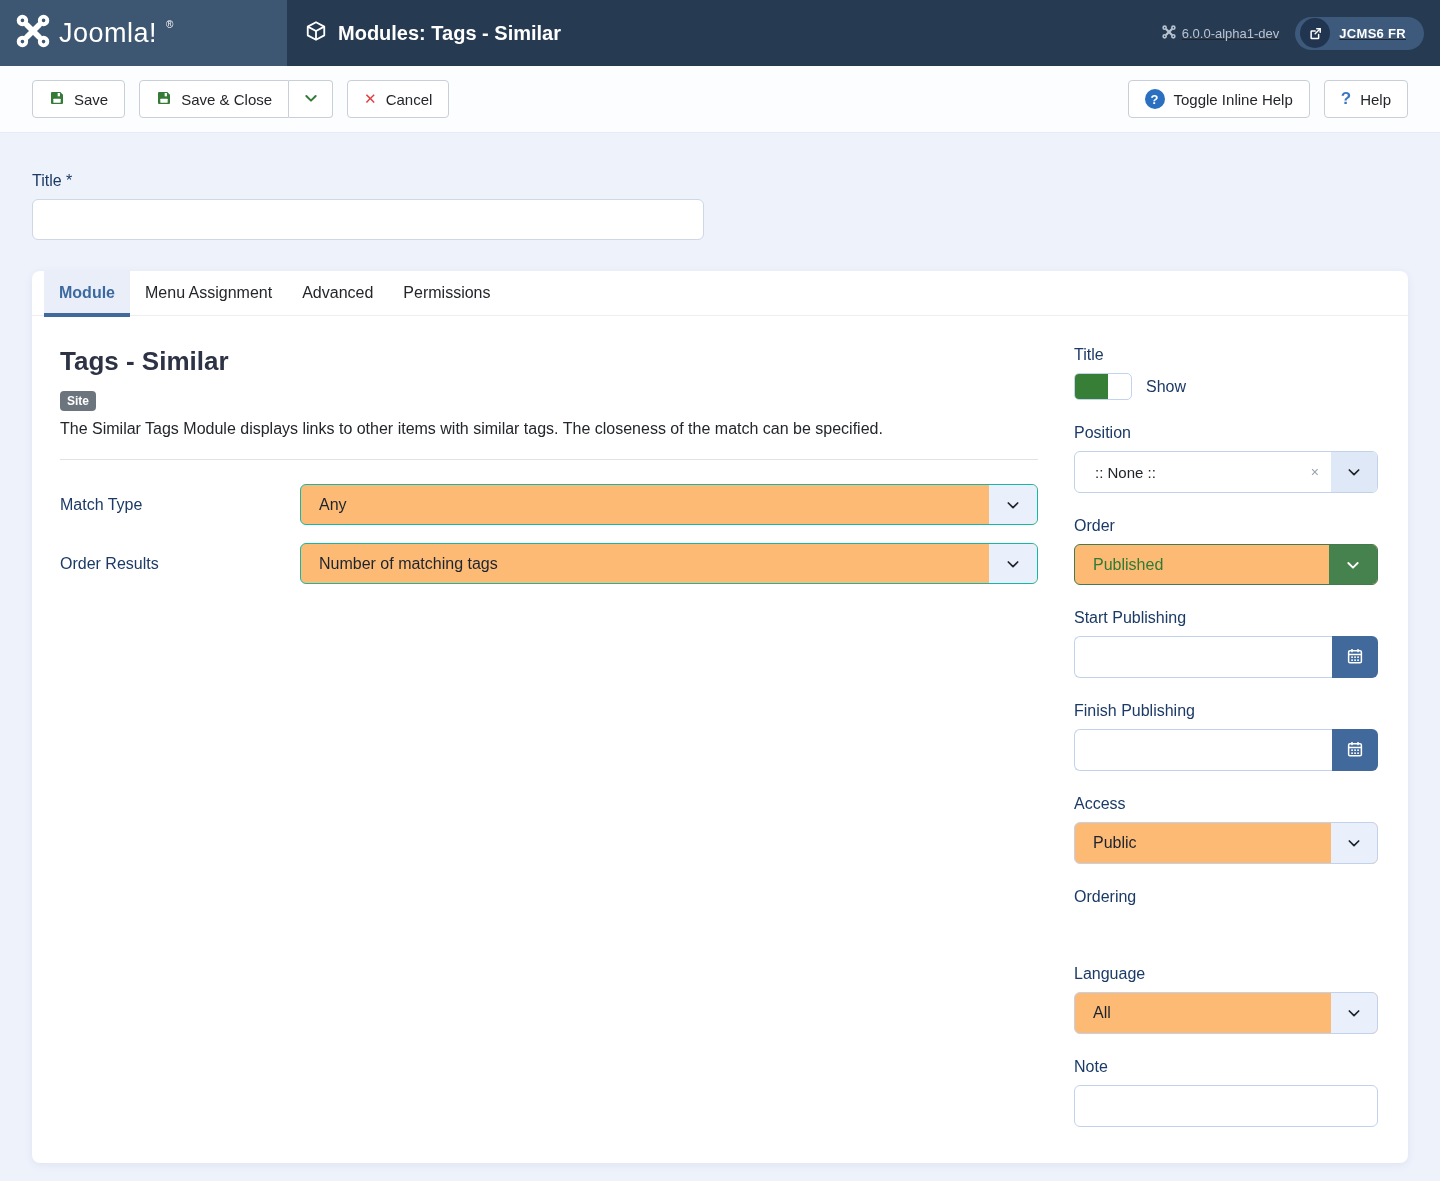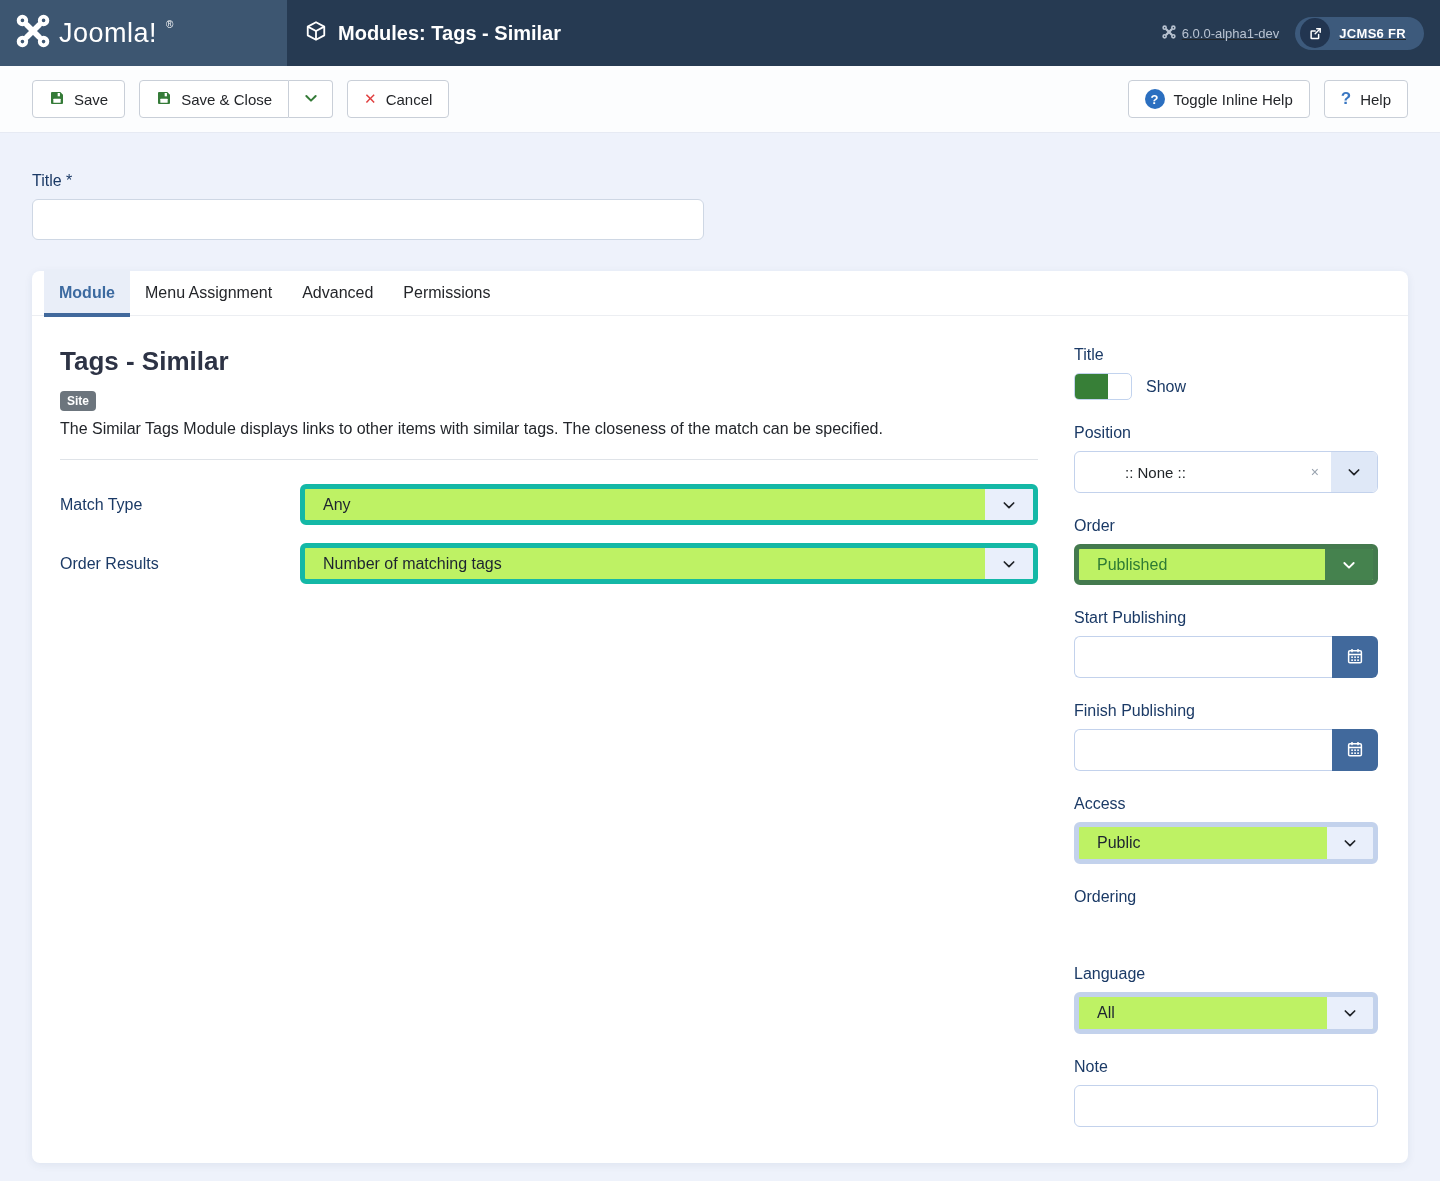--- a/index.html
+++ b/index.html
@@ -50,31 +50,31 @@
   
   .main-col h2 { font-size:26px; font-weight:700; color:#2d3345; margin-bottom:14px; }
   .badge { display:inline-block; background:#6c757d; color:#fff; font-size:12px; font-weight:700; padding:3px 7px; border-radius:4px; }
   .desc { margin-top:9px; font-size:16px; color:#23262b; }
   .divider { border:none; border-top:1px solid #dfe3e8; margin:21px 0 24px; }
   .frow { display:flex; align-items:center; margin-bottom:18px; }
   .frow > label { width:240px; flex:none; color:#1b3a66; font-size:16px; }
   .fctrl { flex:1; position:relative; }
   .num-input { width:100%; height:41px; border:1px solid #c9d6ec; border-radius:6px; padding:0 44px 0 18px; font-size:16px; font-family:inherit; }
   .spinner { position:absolute; right:9px; top:50%; transform:translateY(-50%); width:22px; height:27px; background:#e9ecef; border-radius:4px; display:flex; flex-direction:column; align-items:center; justify-content:center; gap:1px; cursor:pointer; }
-  .select { display:flex; align-items:center; height:41px; border:5px solid #14b8a6; border-radius:6px; background:#bef264; cursor:pointer; overflow:hidden; }
+  .select { display:flex; align-items:center; height:41px; border:1px solid #14b8a6; border-radius:6px; background:#fdba74; cursor:pointer; overflow:hidden; }
   .select .val { flex:1; padding:0 18px; font-size:16px; color:#1d2430; }
   .select .caret { width:48px; align-self:stretch; background:#e9effb; display:flex; align-items:center; justify-content:center; }
   
   .side-group { margin-bottom:24px; }
   .side-group > label { display:block; color:#1b3a66; font-size:16px; margin-bottom:9px; }
   .toggle-row { display:flex; align-items:center; gap:14px; }
   .toggle { width:58px; height:27px; border:1px solid #c2d3ee; border-radius:5px; background:#fff; display:flex; cursor:pointer; }
   .toggle .on { width:33px; height:100%; background:#377f37; border-radius:4px 0 0 4px; }
   .toggle-lbl { color:#1b3a66; font-size:16px; }
-  .combo { display:flex; align-items:center; height:42px; border:1px solid #c3d2ec; border-radius:6px; background:#fff; cursor:pointer; overflow:hidden;padding-left:30px; }
+  .combo { display:flex; align-items:center; height:42px; border:1px solid #c3d2ec; border-radius:6px; background:#fff; cursor:pointer; overflow:hidden; }
   .combo .val { flex:1; padding:0 20px; font-size:15px; color:#212529; }
   .combo .clear { color:#98a2ae; font-size:14px; margin-right:12px; cursor:pointer; }
   .combo .caret { width:46px; align-self:stretch; background:#dfe8f7; display:flex; align-items:center; justify-content:center; }
   .select.status { border-color:#447a4e; }
   .select.status .val { color:#2e7b34; }
   .select.status .caret { background:#45824e; }
   .cal-group { display:flex; height:42px; }
   .cal-group input { flex:1; border:1px solid #c3d2ec; border-right:none; border-radius:6px 0 0 6px; padding:0 12px; font-size:15px; font-family:inherit; min-width:0; }
   .cal-btn { width:46px; border:none; background:#41699c; border-radius:0 6px 6px 0; display:flex; align-items:center; justify-content:center; cursor:pointer; }
   .note-input { width:100%; height:42px; border:1px solid #c3d2ec; border-radius:6px; padding:0 12px; font-size:15px; font-family:inherit; }

